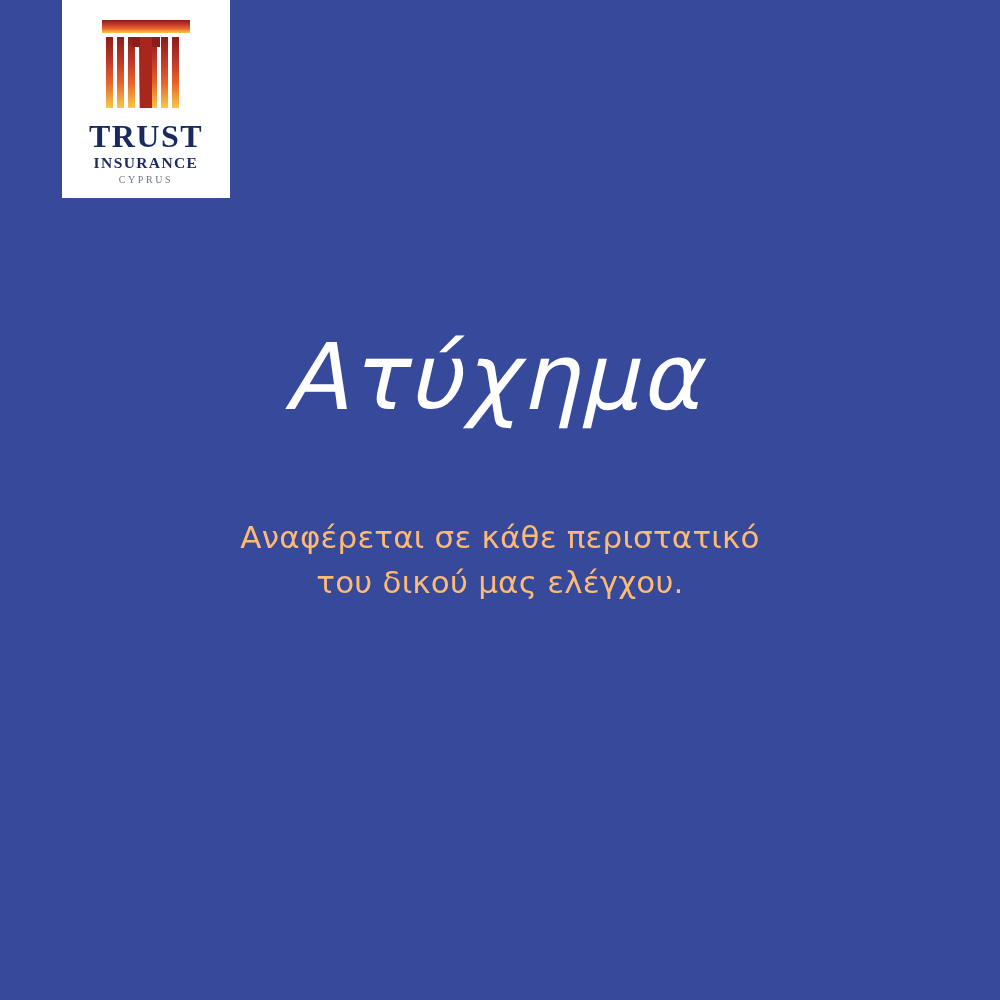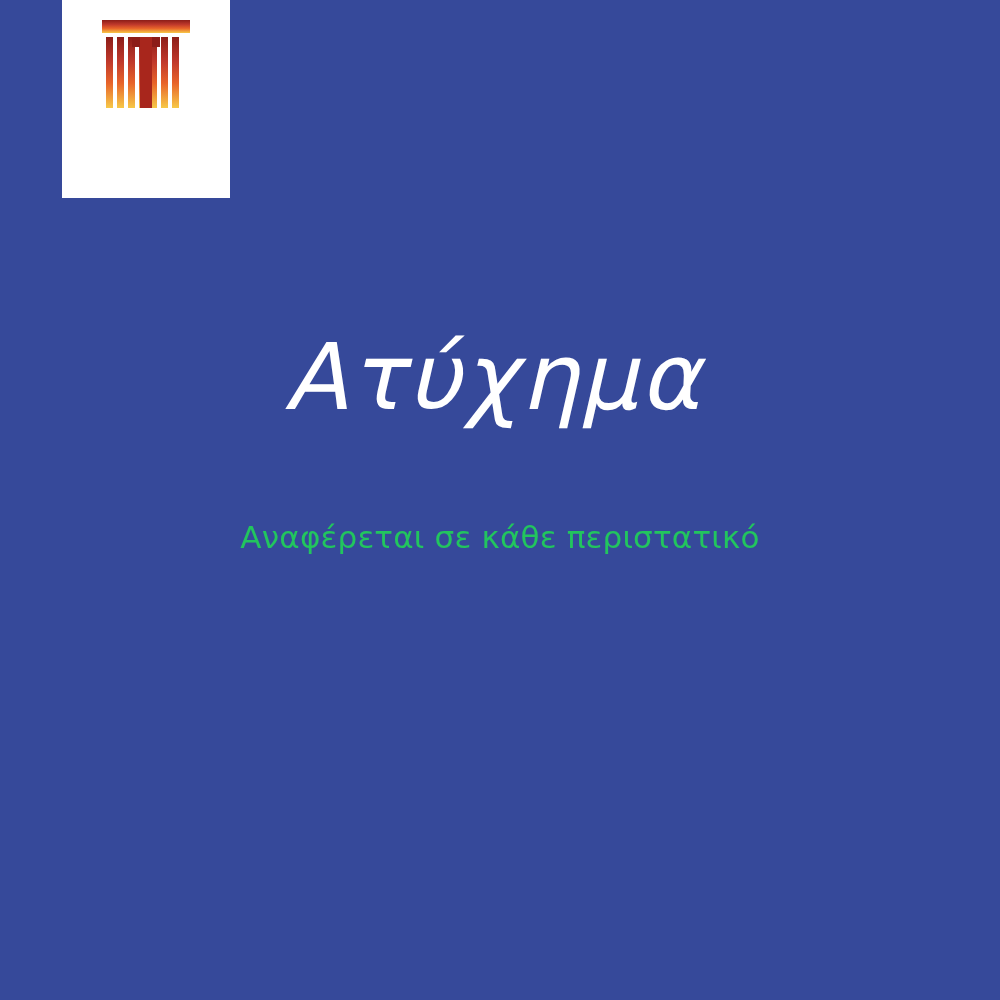--- a/index.html
+++ b/index.html
@@ -100,21 +100,21 @@
   }
 
   
   .body-copy {
     position: absolute;
     left: 50%;
     transform: translateX(-50%);
     top: 515px;
     width: 840px;
     text-align: center;
-    color: #22c55e;
+    color: #fdba74;
     font-family: "DejaVu Sans", sans-serif;
     font-size: 31px;
     font-weight: 400;
     line-height: 1.45;
     letter-spacing: 0.2px;
   }
 
   .body-copy .line {
     display: block;
     white-space: nowrap;
@@ -146,21 +146,27 @@
         <rect x="45" y="21" width="7" height="71" fill="url(#g1)"></rect>
         <rect x="56" y="21" width="7" height="71" fill="url(#g1)"></rect>
         <rect x="67" y="21" width="7" height="71" fill="url(#g1)"></rect>
         <rect x="78" y="21" width="7" height="71" fill="url(#g1)"></rect>
 
         <rect x="38" y="21" width="28" height="10" fill="#8c1d18"></rect>
         <rect x="46" y="21" width="12" height="71" fill="#a8261c"></rect>
       </svg>
     </div>
 
+    <div class="logo-wordmark">
+      <span class="logo-trust">TRUST</span>
+      <span class="logo-insurance">INSURANCE</span>
+      <span class="logo-cyprus">CYPRUS</span>
+    </div>
   </div>
 
   <div class="headline">Ατύχημα</div>
 
   <div class="body-copy">
     <span class="line">Αναφέρεται σε κάθε περιστατικό</span>
+    <span class="line">του δικού μας ελέγχου.</span>
   </div>
 
 </div>
 
 </body></html>

